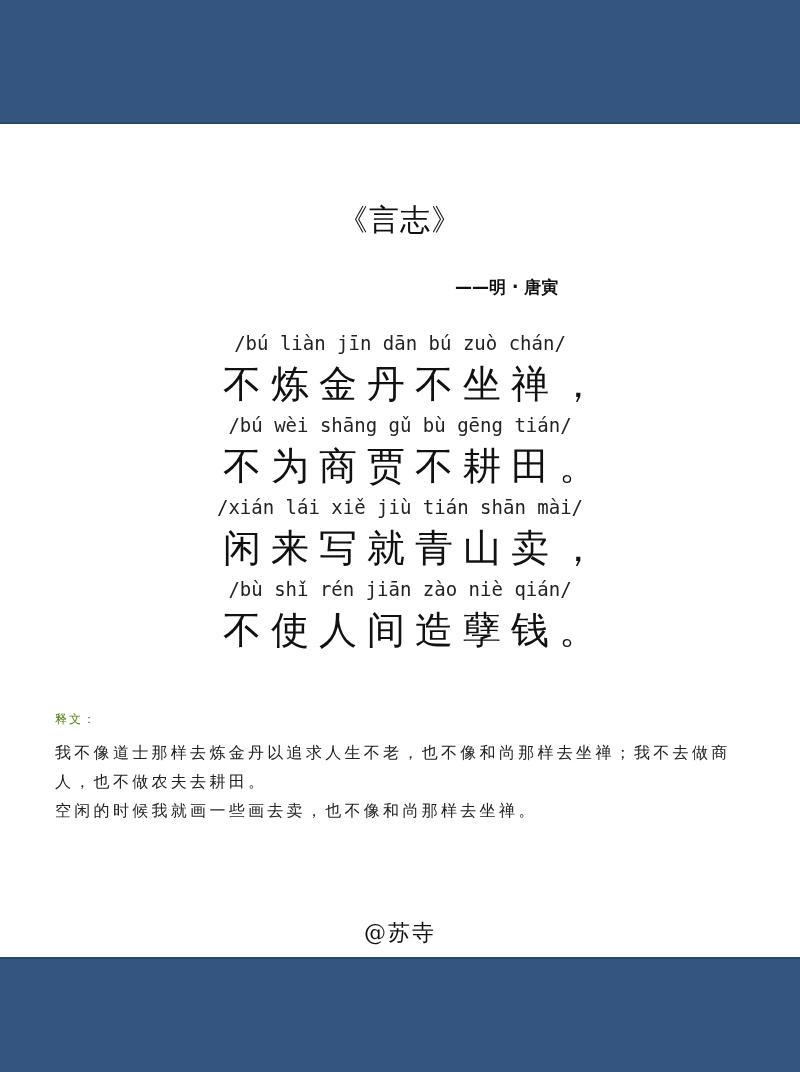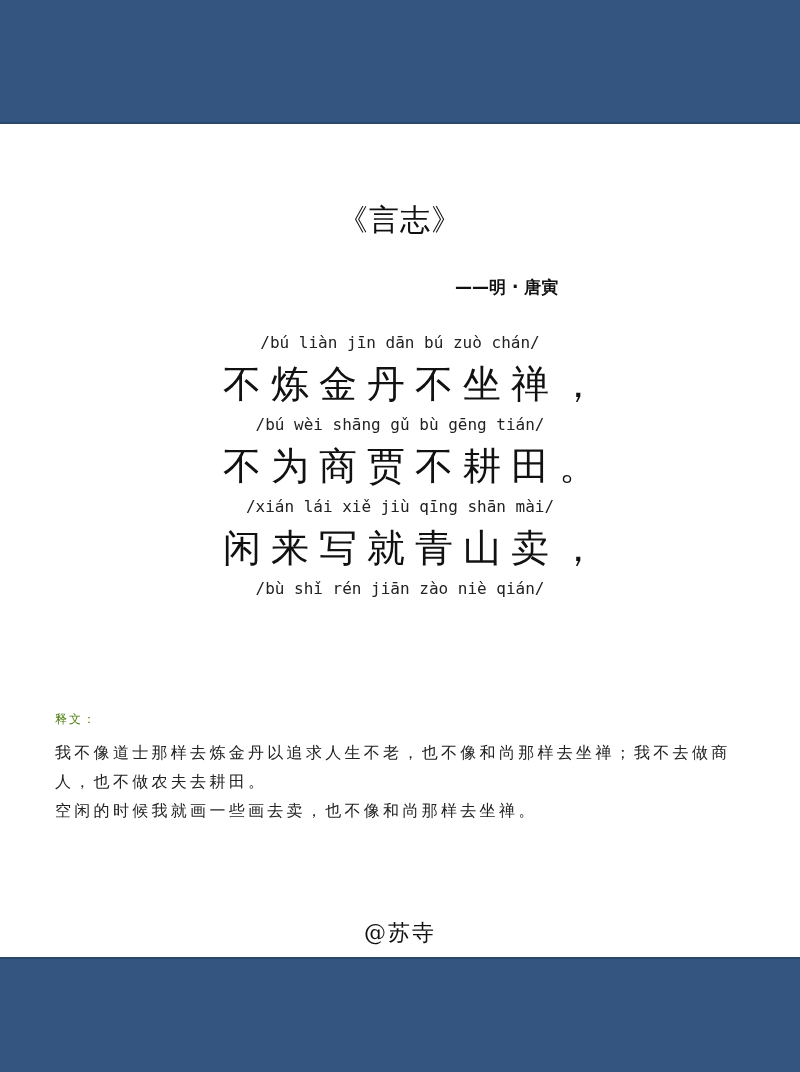--- a/index.html
+++ b/index.html
@@ -3,43 +3,44 @@
 <meta charset="utf-8">
 <style>
   html, body { margin: 0; padding: 0; }
   body { width: 800px; height: 1072px; background: #ffffff; position: relative; overflow: hidden; font-family: "DejaVu Sans", sans-serif; color: #111; }
   .band { position: absolute; left: 0; width: 800px; }
   .band-top { top: 0; height: 124px; border-bottom: 2px solid #2a4668; box-sizing: border-box; }
   .band-bottom { top: 957px; height: 115px; border-top: 2px solid #2a4668; box-sizing: border-box; }
   .title { position: absolute; top: 200px; left: 0; width: 800px; text-align: center; font-size: 30px; letter-spacing: 1px; }
   .author { position: absolute; top: 276px; left: 455px; font-size: 17px; font-weight: bold; }
   .poem { position: absolute; top: 328px; left: 0; width: 800px; text-align: center; }
-  .pinyin { font-family: "DejaVu Sans Mono", monospace; font-size: 16px; height: 30px; line-height: 30px; color: #222; }
+  .pinyin { font-family: "DejaVu Sans Mono", monospace; font-size: 19px; height: 30px; line-height: 30px; color: #222; }
   .verse { font-family: "DejaVu Serif", serif; font-size: 38px; height: 52px; line-height: 52px; letter-spacing: 10px; padding-left: 14px; margin-left: 16px; }
   .trans-label { position: absolute; top: 711px; left: 55px; font-size: 12px; letter-spacing: 2px; color: #4d7c0f; }
   .trans { position: absolute; top: 718px; left: 55px; width: 710px; font-size: 16px; line-height: 29px; letter-spacing: 3.3px; color: #222; margin-top: 20px; }
   .trans p { margin: 0; }
   .signature { position: absolute; top: 918px; left: 0; width: 800px; text-align: center; font-family: "DejaVu Serif", serif; font-size: 22px; letter-spacing: 2px; }
 </style>
 </head>
 <body>
 
 <div class="band band-top" style="background: rgb(51, 85, 127);"></div>
 
 <div class="title">《言志》</div>
 <div class="author">——明 · 唐寅</div>
 
 <div class="poem">
   <div class="pinyin">/bú liàn jīn dān bú zuò chán/</div>
   <div class="verse">不炼金丹不坐禅，</div>
   <div class="pinyin">/bú wèi shāng gǔ bù gēng tián/</div>
   <div class="verse">不为商贾不耕田。</div>
-  <div class="pinyin">/xián lái xiě jiù qīng shān mài/</div>
+  <div class="pinyin">/xián lái xiě jiù tián shān mài/</div>
   <div class="verse">闲来写就青山卖，</div>
   <div class="pinyin">/bù shǐ rén jiān zào niè qián/</div>
+  <div class="verse">不使人间造孽钱。</div>
 </div>
 
 <div class="trans-label">释文：</div>
 <div class="trans">
   <p>我不像道士那样去炼金丹以追求人生不老，也不像和尚那样去坐禅；我不去做商人，也不做农夫去耕田。</p>
   <p>空闲的时候我就画一些画去卖，也不像和尚那样去坐禅。</p>
 </div>
 
 <div class="signature">@苏寺</div>
 

